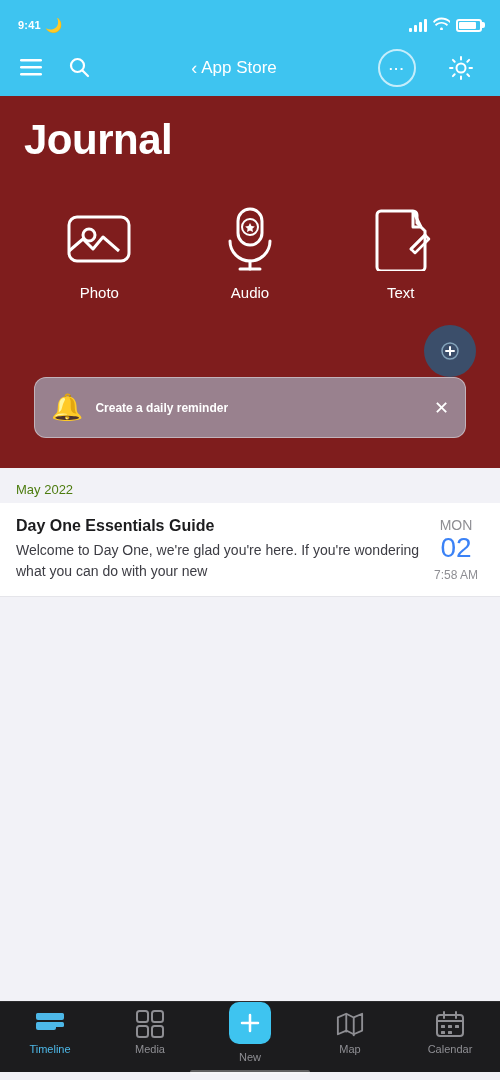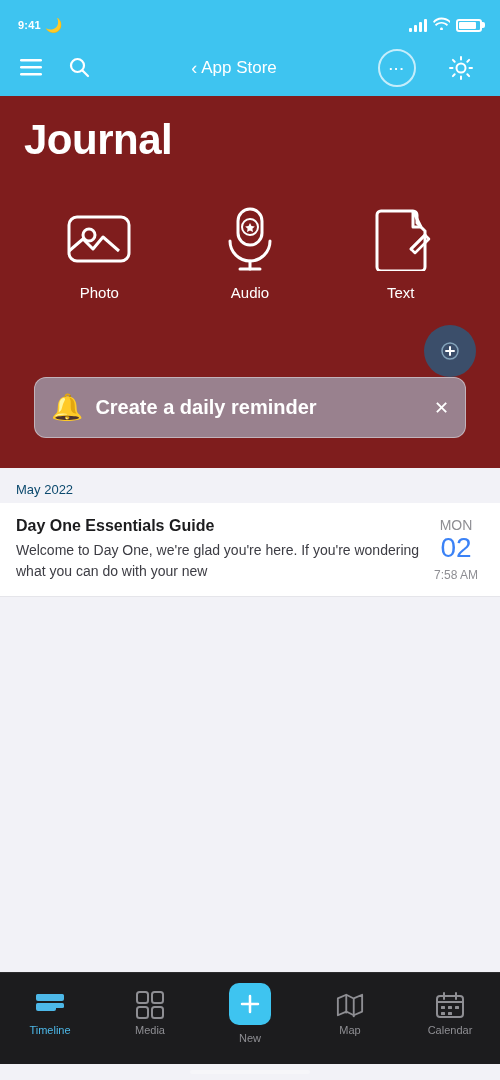--- a/index.html
+++ b/index.html
@@ -192,21 +192,21 @@
     .reminder-bell {
       font-size: 26px;
       color: white;
       flex-shrink: 0;
     }
     .reminder-text {
       flex: 1;
     }
     .reminder-title {
       color: white;
-      font-size: 20px;
+      font-size: 12px;
       font-weight: 600;
     }
     .reminder-subtitle {
       color: rgba(255,255,255,0.85);
       font-size: 13px;
       margin-top: 2px;
     }
     .reminder-close {
       color: white;
       font-size: 18px;
@@ -214,21 +214,21 @@
       background: none;
       border: none;
       padding: 2px 6px;
       position: absolute;
       right: 10px;
       top: 50%;
       transform: translateY(-50%);
     }
     .section-header {
       padding: 14px 16px 6px 16px;
-      color: #0c4a6e;
+      color: #4d7c0f;
       font-size: 13px;
       font-weight: 400;
     }
 
     
     .journal-entry {
       background: white;
       margin: 0;
       padding: 14px 16px;
       display: flex;
@@ -271,28 +271,28 @@
     .entry-time {
       font-size: 12px;
       color: #8e8e93;
       text-align: right;
       margin-top: 4px;
     }
 
     
     .tab-bar {
       position: fixed;
-      bottom: 16px;
+      bottom: 8px;
       width: 500px;
       background: #1c1c1e;
       display: flex;
       justify-content: space-around;
       align-items: center;
       padding: 10px 0 20px 0;
-      height: 92px;
+      height: 71px;
       border-top: 1px solid #2c2c2e;
     }
     .tab-item {
       display: flex;
       flex-direction: column;
       align-items: center;
       gap: 5px;
       cursor: pointer;
       flex: 1;
     }

